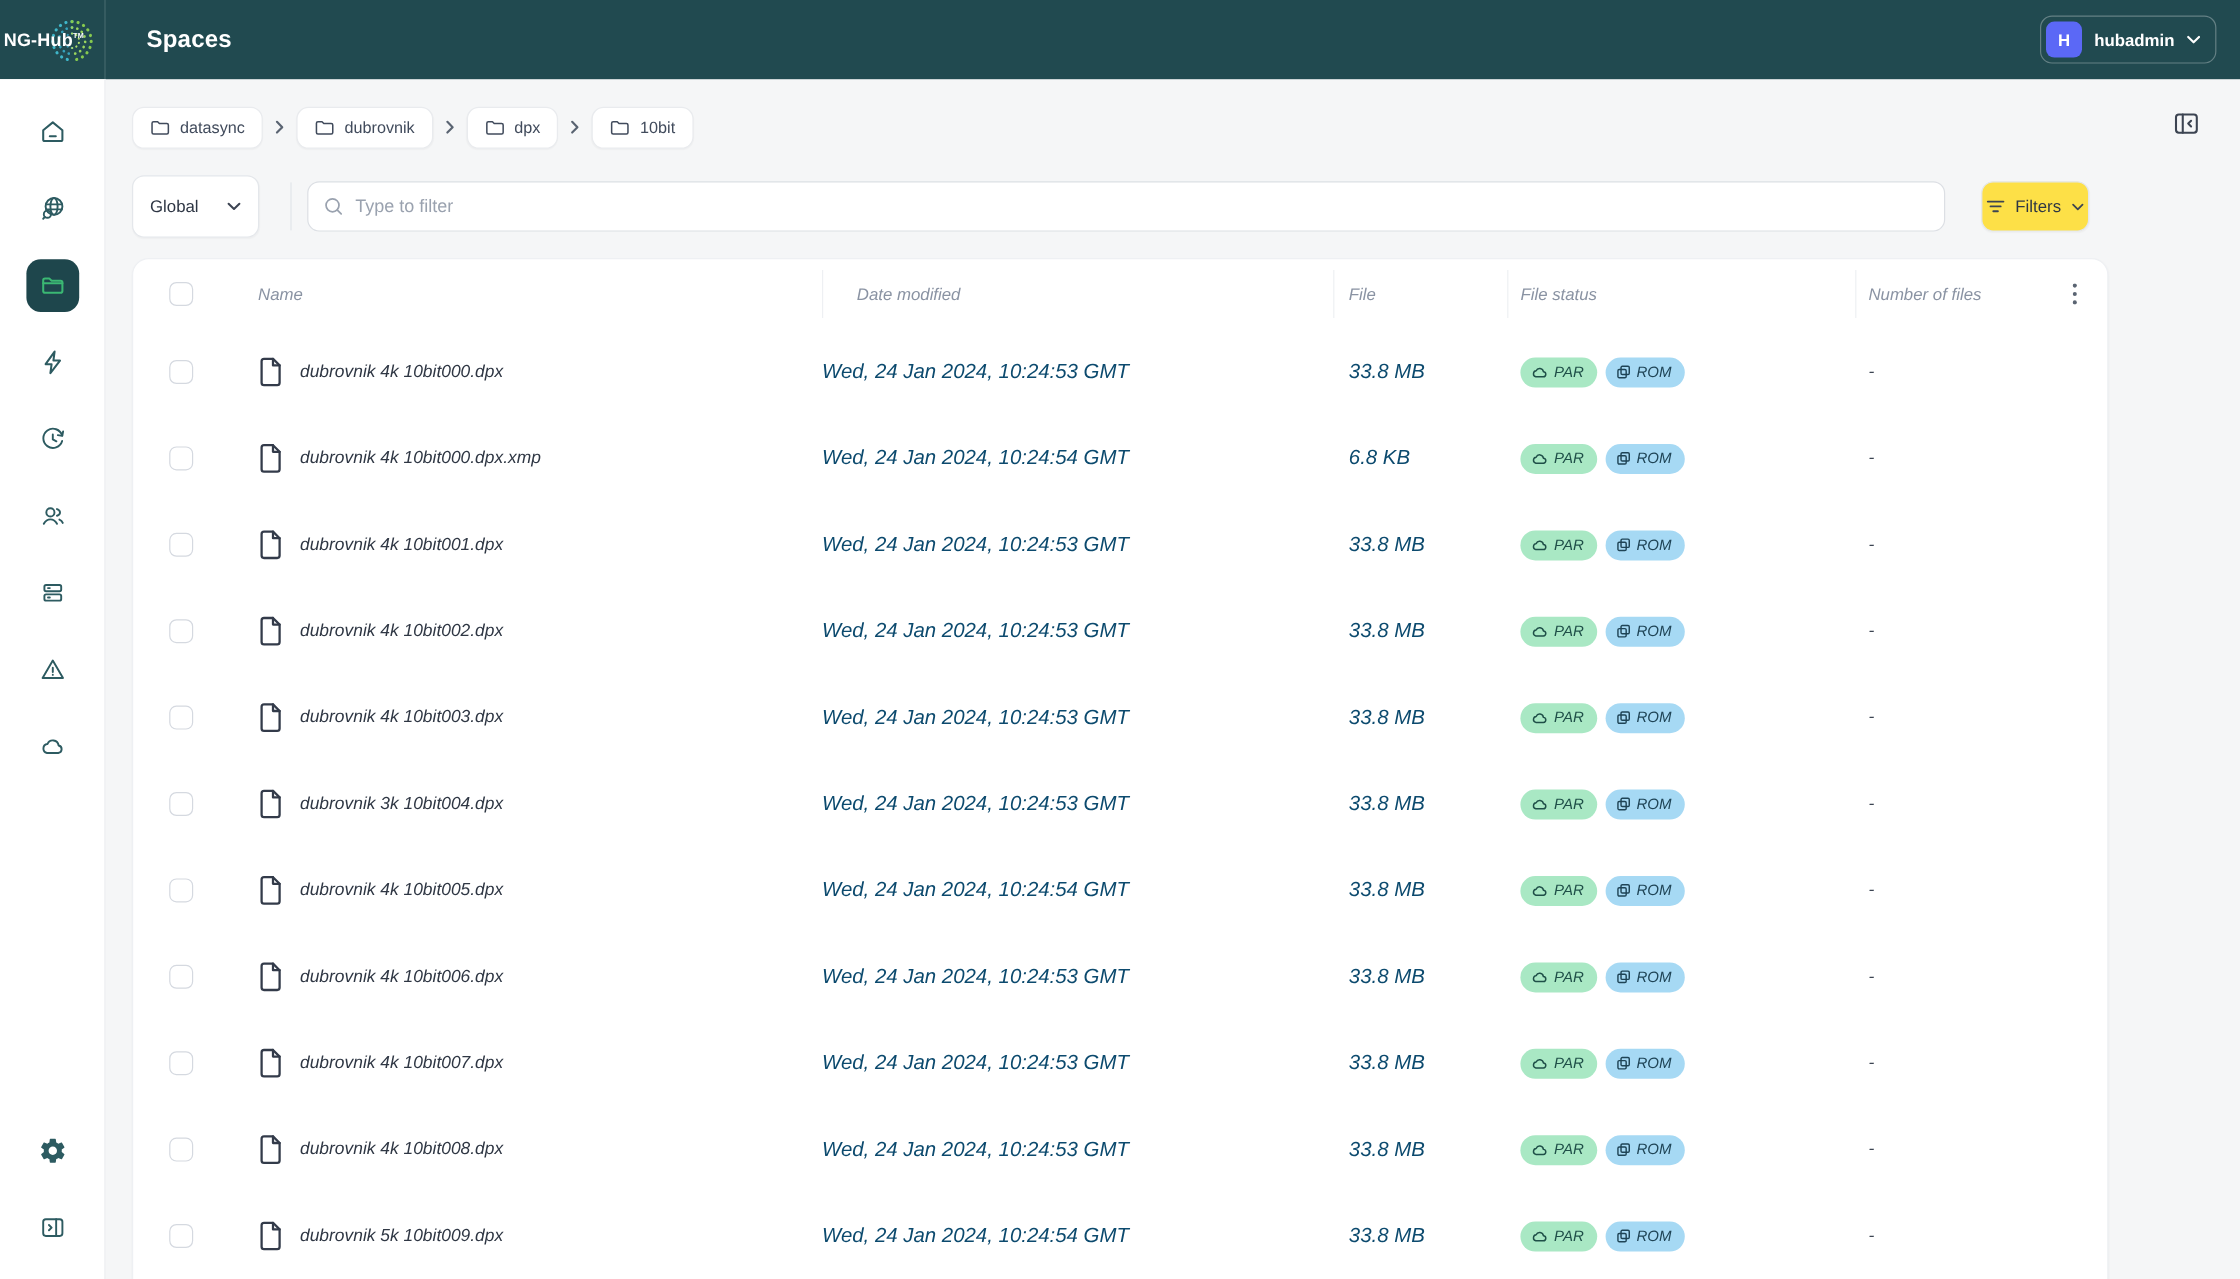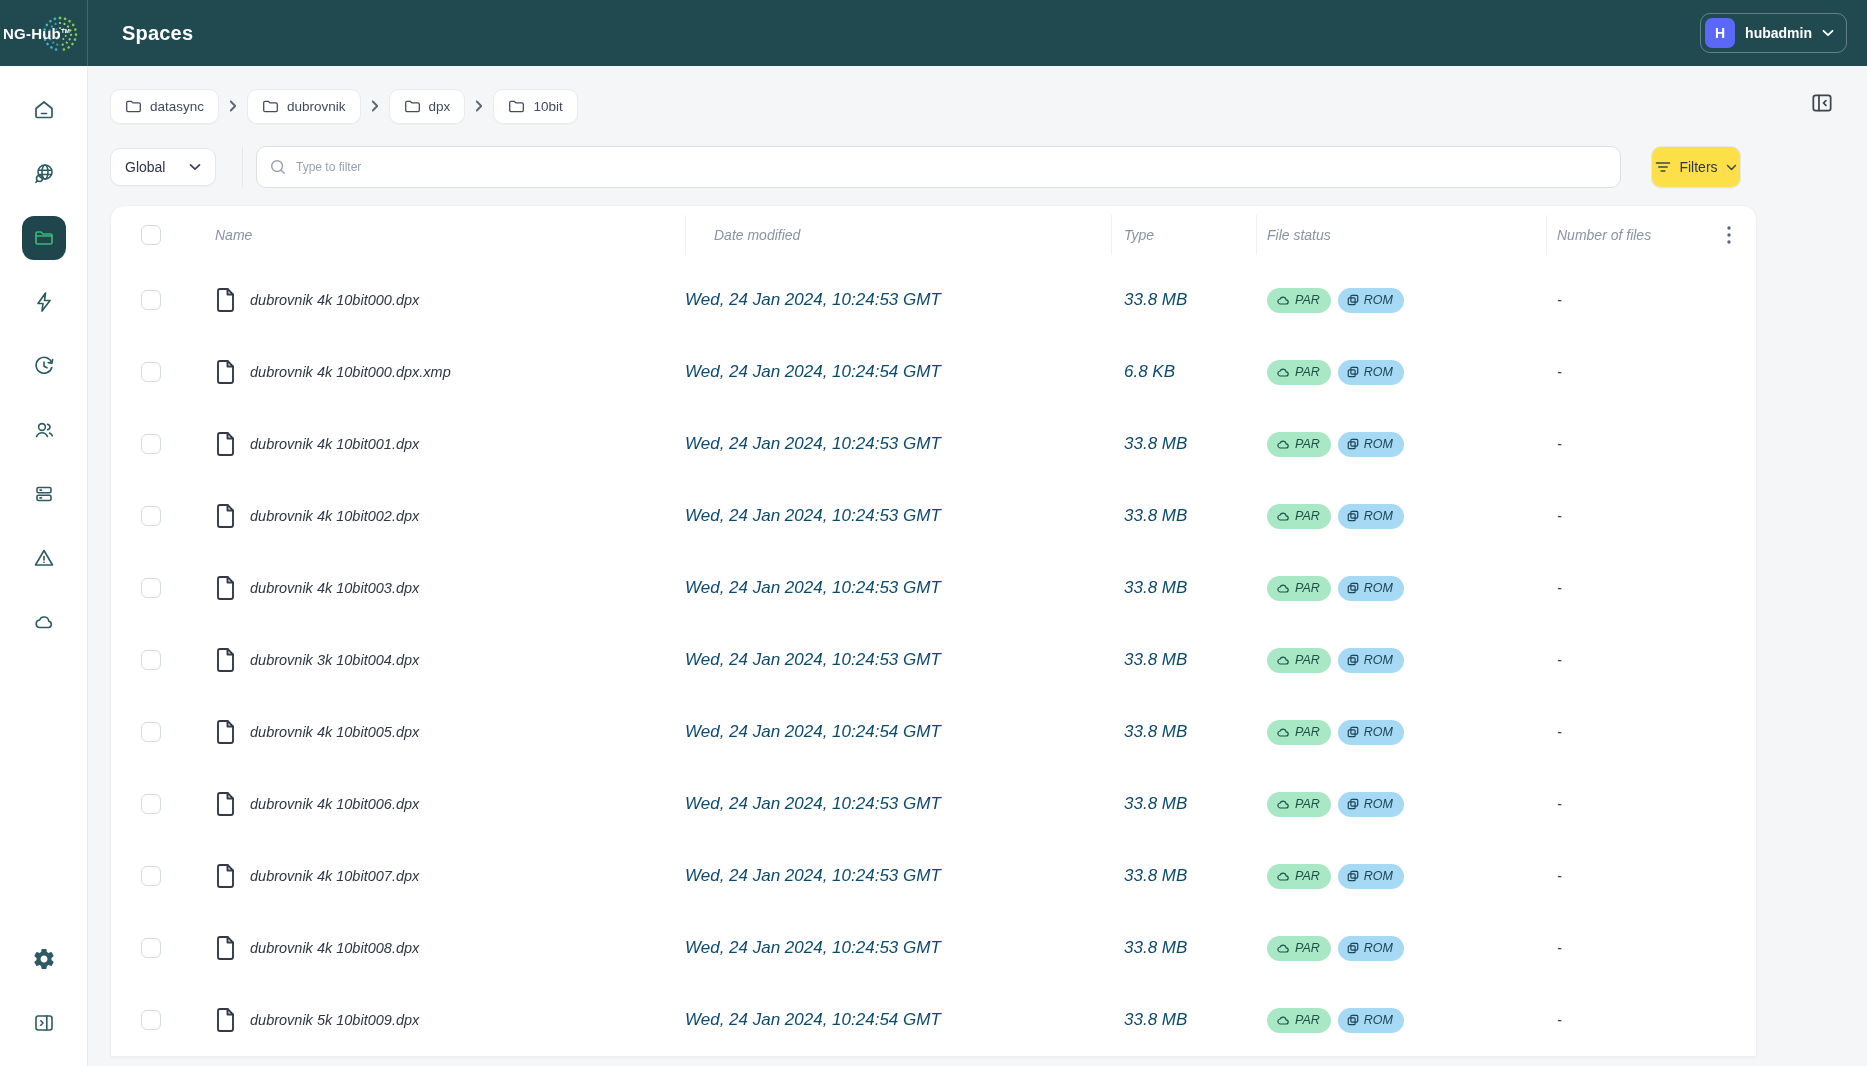--- a/index.html
+++ b/index.html
@@ -42,27 +42,27 @@
   .crumb-chip { display:flex; align-items:center; gap:8px; background:#ffffff; border:1px solid #e9ebee;
                 border-radius:10px; height:35px; padding:0 14px; cursor:pointer;
                 font-size:13.5px; color:#414b5c; box-shadow:0 1px 1px rgba(16,24,40,.03); }
   .crumb-sep { margin:0 10px; display:flex; align-items:center; }
   .crumb:last-child .crumb-sep { display:none; }
   .panel-toggle-top { position:absolute; top:22px; right:31px; width:28px; height:30px;
                       display:flex; align-items:center; justify-content:center; cursor:pointer; }
 
   
   .toolbar { margin-top:22px; display:flex; align-items:center; }
-  .scope-select { width:106px; height:38px; background:#fff; border:1px solid #e4e7eb; border-radius:10px;
+  .scope-select { width:106px; height:52px; background:#fff; border:1px solid #e4e7eb; border-radius:10px;
                   display:flex; align-items:center; justify-content:space-between; padding:15px 14px;
                   font-size:14px; color:#2e3644; cursor:pointer; box-shadow:0 1px 1px rgba(16,24,40,.03); }
   .toolbar-divider { width:1px; height:40px; background:#e2e5e9; margin:0 13px 0 26px; }
   .search-box { flex:1; height:42px; background:#fff; border:1px solid #dcdfe4; border-radius:10px;
                 display:flex; align-items:center; padding:0 12px; gap:9px; }
-  .search-box input { border:none; outline:none; flex:1; font-size:12px; color:#333b49;
+  .search-box input { border:none; outline:none; flex:1; font-size:15px; color:#333b49;
                       font-family:"Liberation Sans", sans-serif; background:transparent; }
   .search-box input::placeholder { color:#9aa2af; }
   .filters-btn { width:90px; height:42px; margin-left:30px; margin-right:16px; background:#fde047;
                  border:1px solid #e4e7eb; border-radius:10px; display:flex; align-items:center;
                  justify-content:center; gap:8px; font-size:14px; color:#2e3644; cursor:pointer;
                  box-shadow:0 1px 1px rgba(16,24,40,.03); }
 
   
   .card { margin-top:17px; width:1647px; background:#ffffff; border:1px solid #eef0f3;
           border-radius:14px 14px 0 0; box-shadow:0 1px 2px rgba(16,24,40,.04); overflow:hidden;font-style:italic; }
@@ -287,21 +287,21 @@
           </div>
         </div>
 
         <div class="card">
           <div class="tgrid thead">
             <div class="check-cell">
               <div class="checkbox"></div>
             </div>
             <div class="hcell cell-pad">Name</div>
             <div class="hcell hdiv">Date modified</div>
-            <div class="hcell hdiv size-col">Type</div>
+            <div class="hcell hdiv size-col">File</div>
             <div class="hcell hdiv" style="padding-left:11px">File status</div>
             <div class="hcell hdiv" style="padding-left:11px">Number of files</div>
             <div class="kebab-cell">
               <svg width="4" height="18" viewBox="0 0 4 18" fill="#5a6472">
                 <circle cx="2" cy="2" r="1.7"></circle>
                   <circle cx="2" cy="9" r="1.7"></circle>
                   <circle cx="2" cy="16" r="1.7"></circle>
               </svg>
             </div>
           </div>

